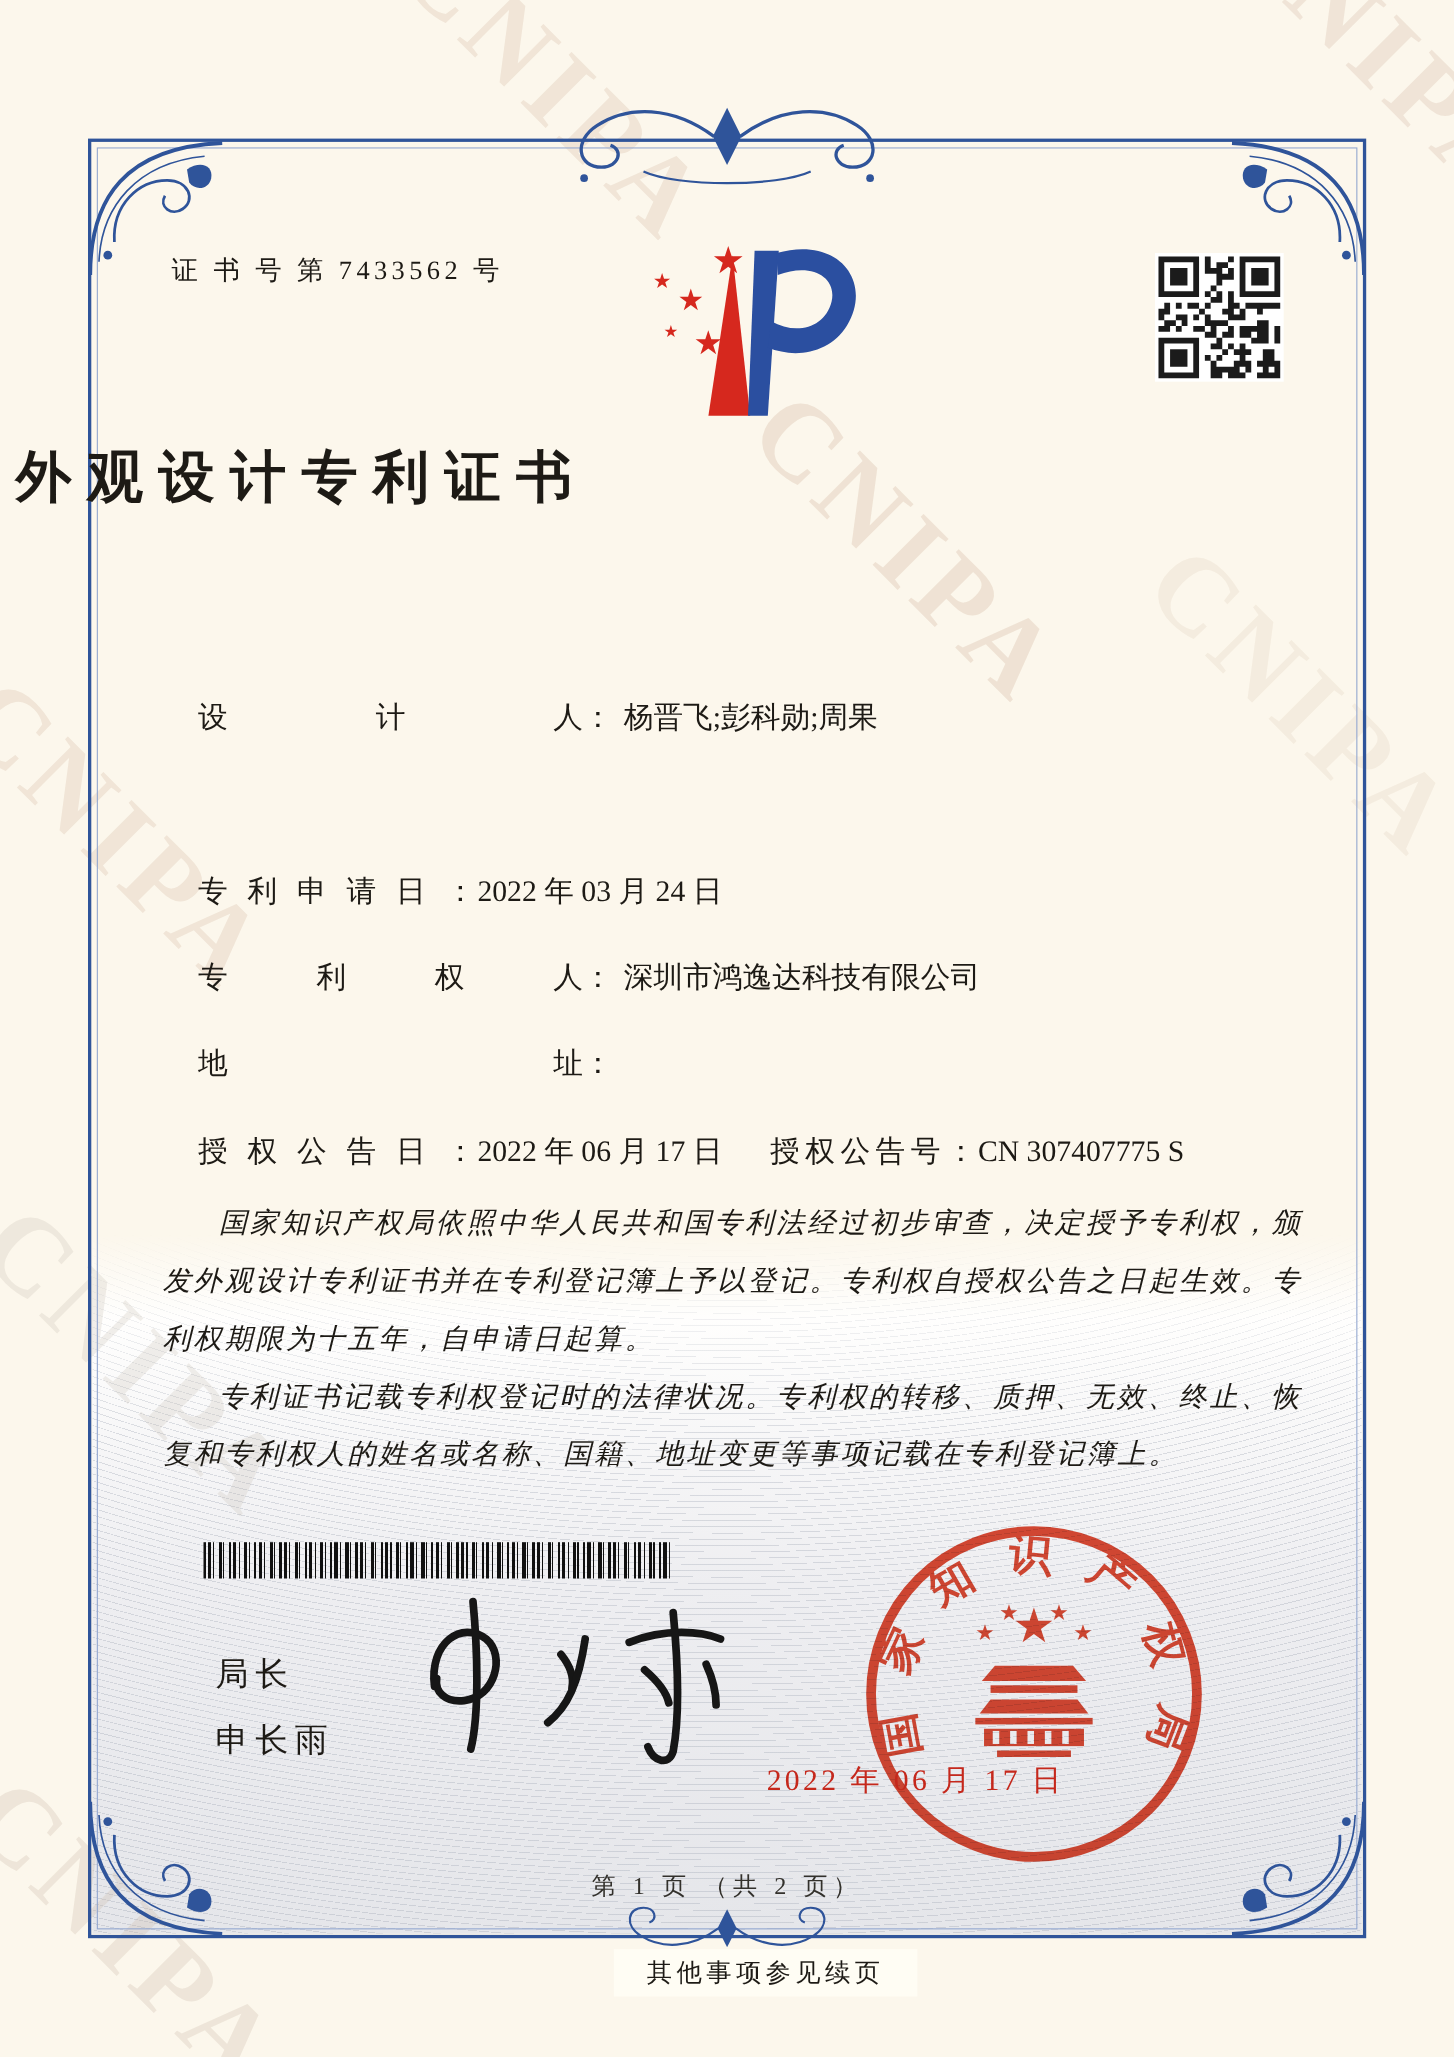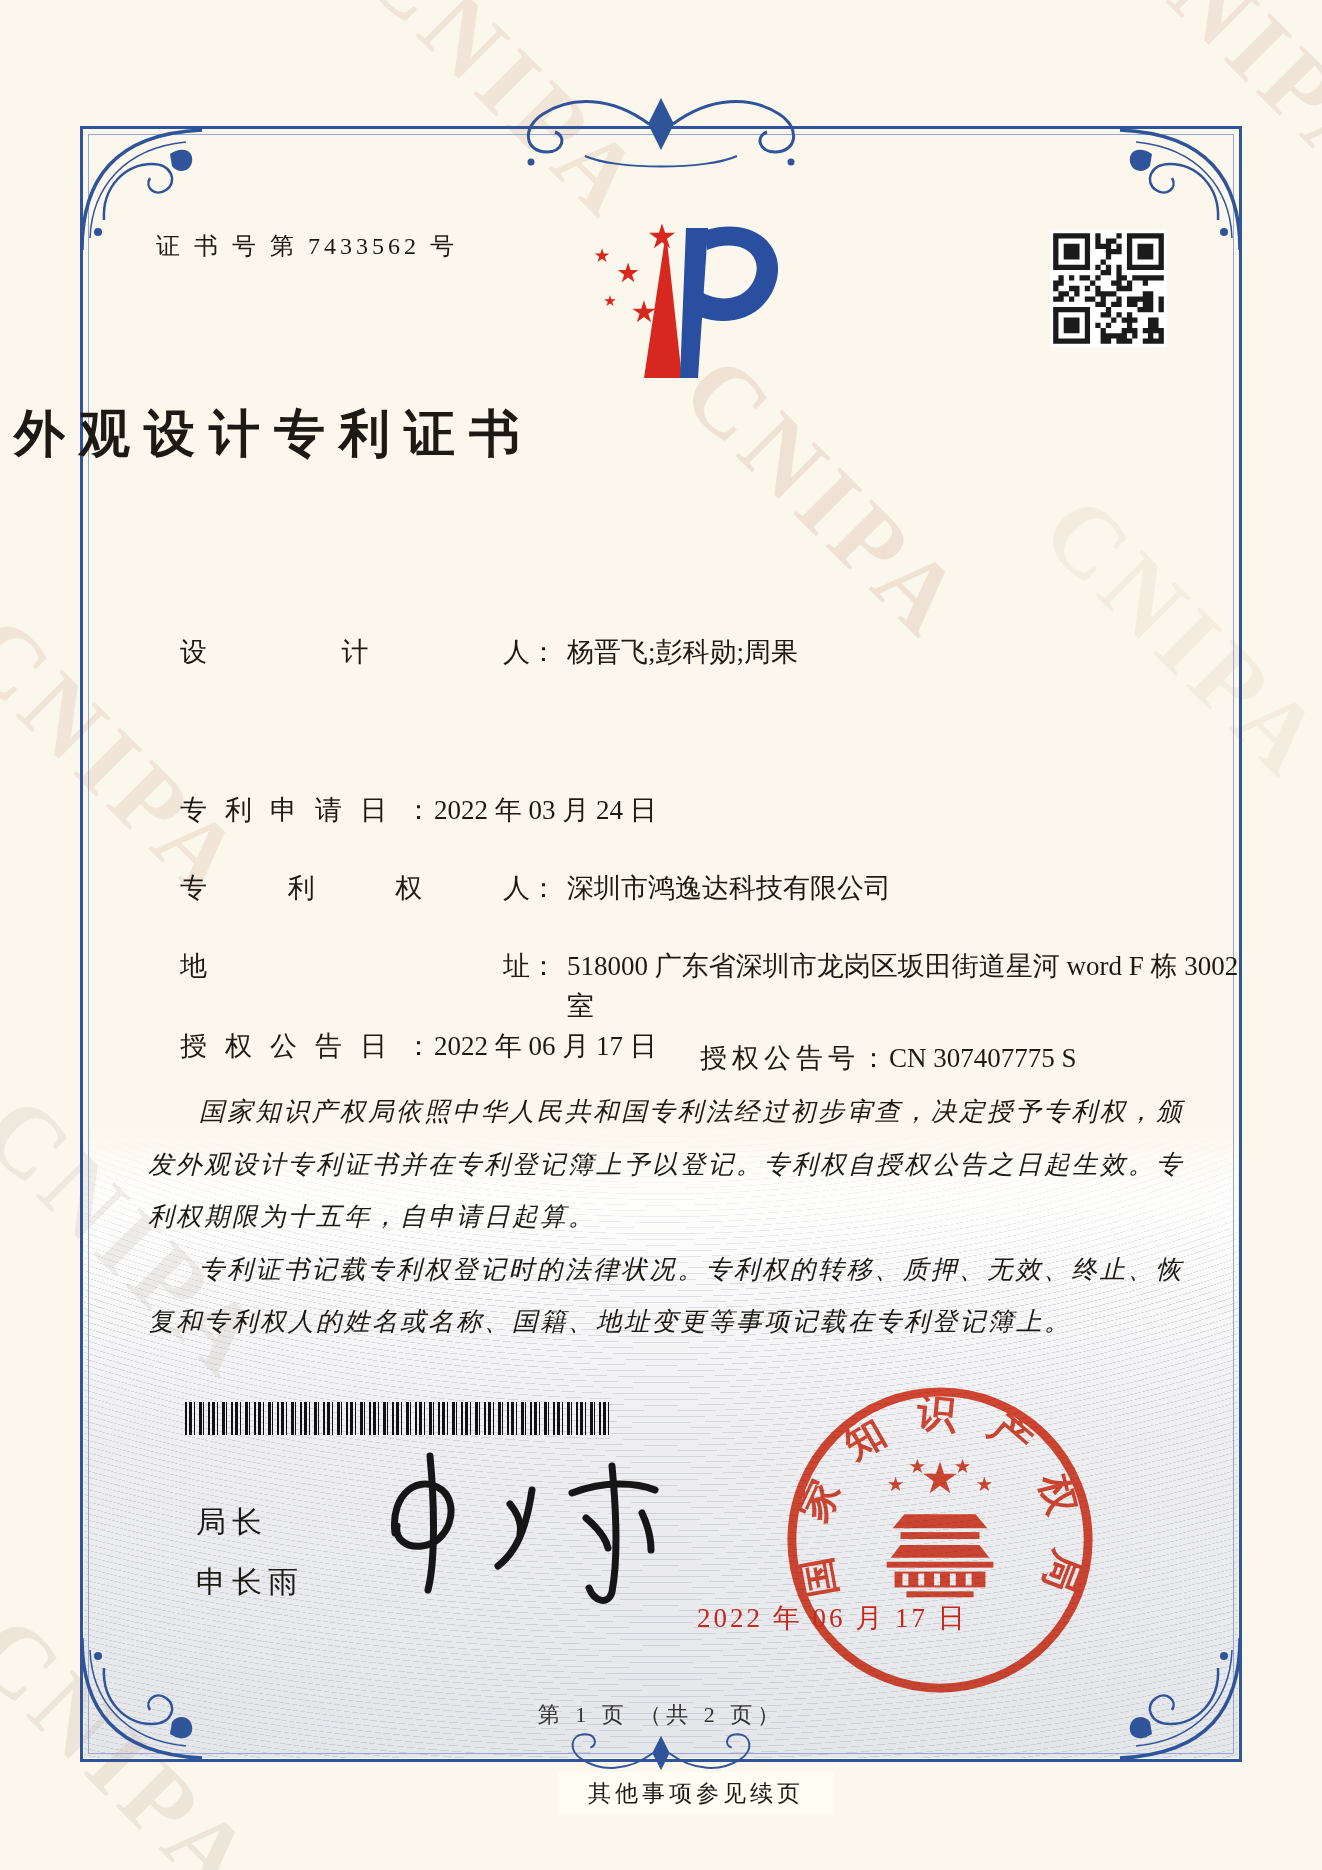--- a/index.html
+++ b/index.html
@@ -44,21 +44,21 @@
   }
   
   .row{position:absolute; left:180px; font-size:27px; line-height:40px; z-index:5; white-space:nowrap;}
   .lbl-j{display:inline-block; width:350px; text-align:justify; text-align-last:justify; vertical-align:top;}
   .lbl-s{letter-spacing:18px; vertical-align:top;}
   .colon{vertical-align:top;}
   .v{margin-left:10px; vertical-align:top;}
   .v-tight{margin-left:2px; vertical-align:top;}
   .addr{display:inline-block; white-space:normal; max-width:680px;}
   .addr .vline{display:block;}
-  .grant2{position:absolute; left:520px; top:12px; white-space:nowrap;}
+  .grant2{position:absolute; left:520px; top:0; white-space:nowrap;}
   
   .body-text{
     position:absolute; left:148px; top:1086px; width:1036px; z-index:5;
     font-size:25.5px; line-height:52.5px; text-align:justify; letter-spacing:2.5px;
   }
   .body-text p{margin:0; text-indent:2em;font-style:italic;}
   
   .waves{
     position:absolute; left:84px; top:1122px; width:1154px; height:636px; z-index:1;
     background:linear-gradient(180deg, rgba(252,247,236,0) 0%, rgba(255,255,255,.9) 12%,
@@ -187,21 +187,21 @@
   <div class="row" style="top:632px">
     <span class="lbl-j">设计人</span><span class="colon">：</span><span class="v">杨晋飞;彭科勋;周果</span>
   </div>
   <div class="row" style="top:790px">
     <span class="lbl-s">专利申请日</span><span class="colon">：</span><span class="v-tight">2022 年 03 月 24 日</span>
   </div>
   <div class="row" style="top:868px">
     <span class="lbl-j">专利权人</span><span class="colon">：</span><span class="v">深圳市鸿逸达科技有限公司</span>
   </div>
   <div class="row" style="top:946px">
-    <span class="lbl-j">地址</span><span class="colon">：</span><span class="v addr"><span class="vline">518000 广东省深圳市龙岗区坂田街道星河 word F 栋 3002</span><span class="vline">室</span></span>
+    <span class="lbl-j">地址</span><span class="colon">：</span>
   </div>
   <div class="row" style="top:1026px">
     <span><span class="lbl-s">授权公告日</span><span class="colon">：</span><span class="v-tight">2022 年 06 月 17 日</span></span>
     <span class="grant2"><span style="letter-spacing:5px">授权公告号</span><span class="colon">：</span><span class="v-tight">CN 307407775 S</span></span>
   </div>
 
   <div class="body-text">
     <p>国家知识产权局依照中华人民共和国专利法经过初步审查，决定授予专利权，颁发外观设计专利证书并在专利登记簿上予以登记。专利权自授权公告之日起生效。专利权期限为十五年，自申请日起算。</p>
     <p>专利证书记载专利权登记时的法律状况。专利权的转移、质押、无效、终止、恢复和专利权人的姓名或名称、国籍、地址变更等事项记载在专利登记簿上。</p>
   </div>

